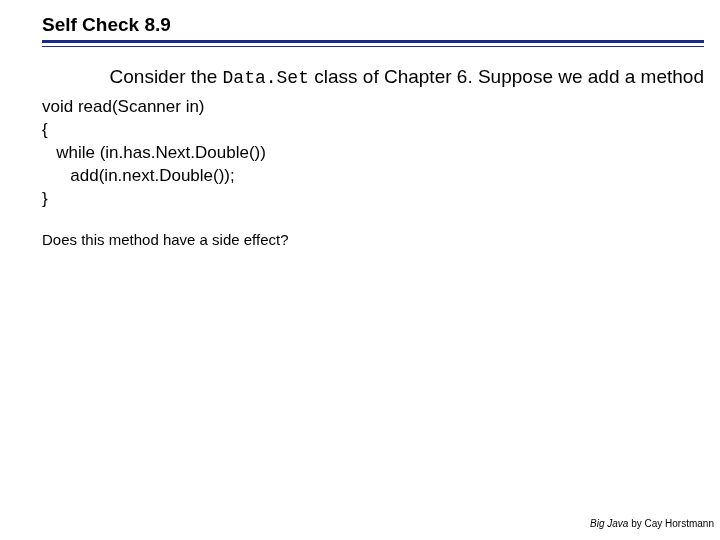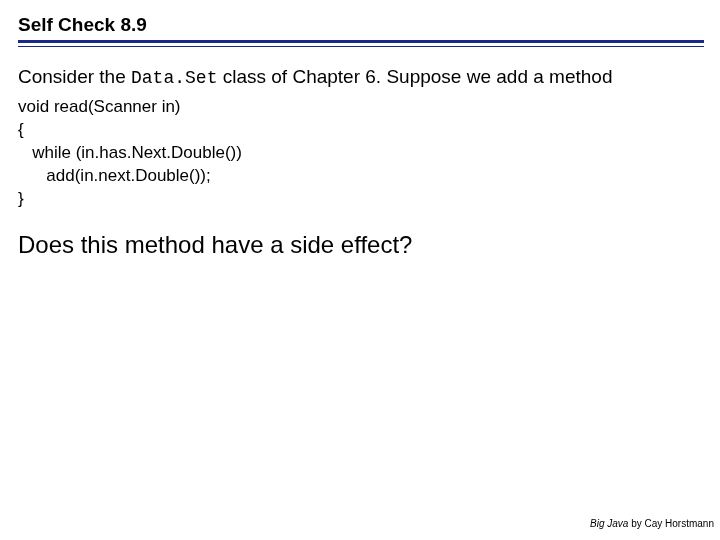--- a/index.html
+++ b/index.html
@@ -8,50 +8,52 @@
     width: 720px;
     height: 540px;
     font-family: Arial, Helvetica, sans-serif;
     background: #fff;
     color: #000;
     position: relative;
     box-sizing: border-box;
   }
   .slide {
     padding: 14px 16px 0 18px;
+    margin-left: 24px;
   }
   .title {
     font-weight: bold;
     font-size: 19px;
     margin-bottom: 4px;
   }
   .rule {
     border-top: 3px solid #1a2a8a;
     border-bottom: 1px solid #1a2a8a;
     height: 3px;
     margin-bottom: 18px;
   }
   .body-text {
     font-size: 19px;
     line-height: 1.3;
     margin-bottom: 6px;
+    text-align: right;
   }
   .code-inline {
     font-family: "Courier New", Courier, monospace;
     font-size: 18px;
   }
   .code-block {
     font-family: Liberation Sans, sans-serif;
     font-size: 17px;
     white-space: pre;
     line-height: 1.35;
     margin-bottom: 20px;
   }
   .question {
-    font-size: 24px;
+    font-size: 15px;
   }
   .footer {
     position: absolute;
     bottom: 10px;
     right: 6px;
     text-align: left;
     font-size: 10px;
     line-height: 1.3;
   }
   .footer .book {

